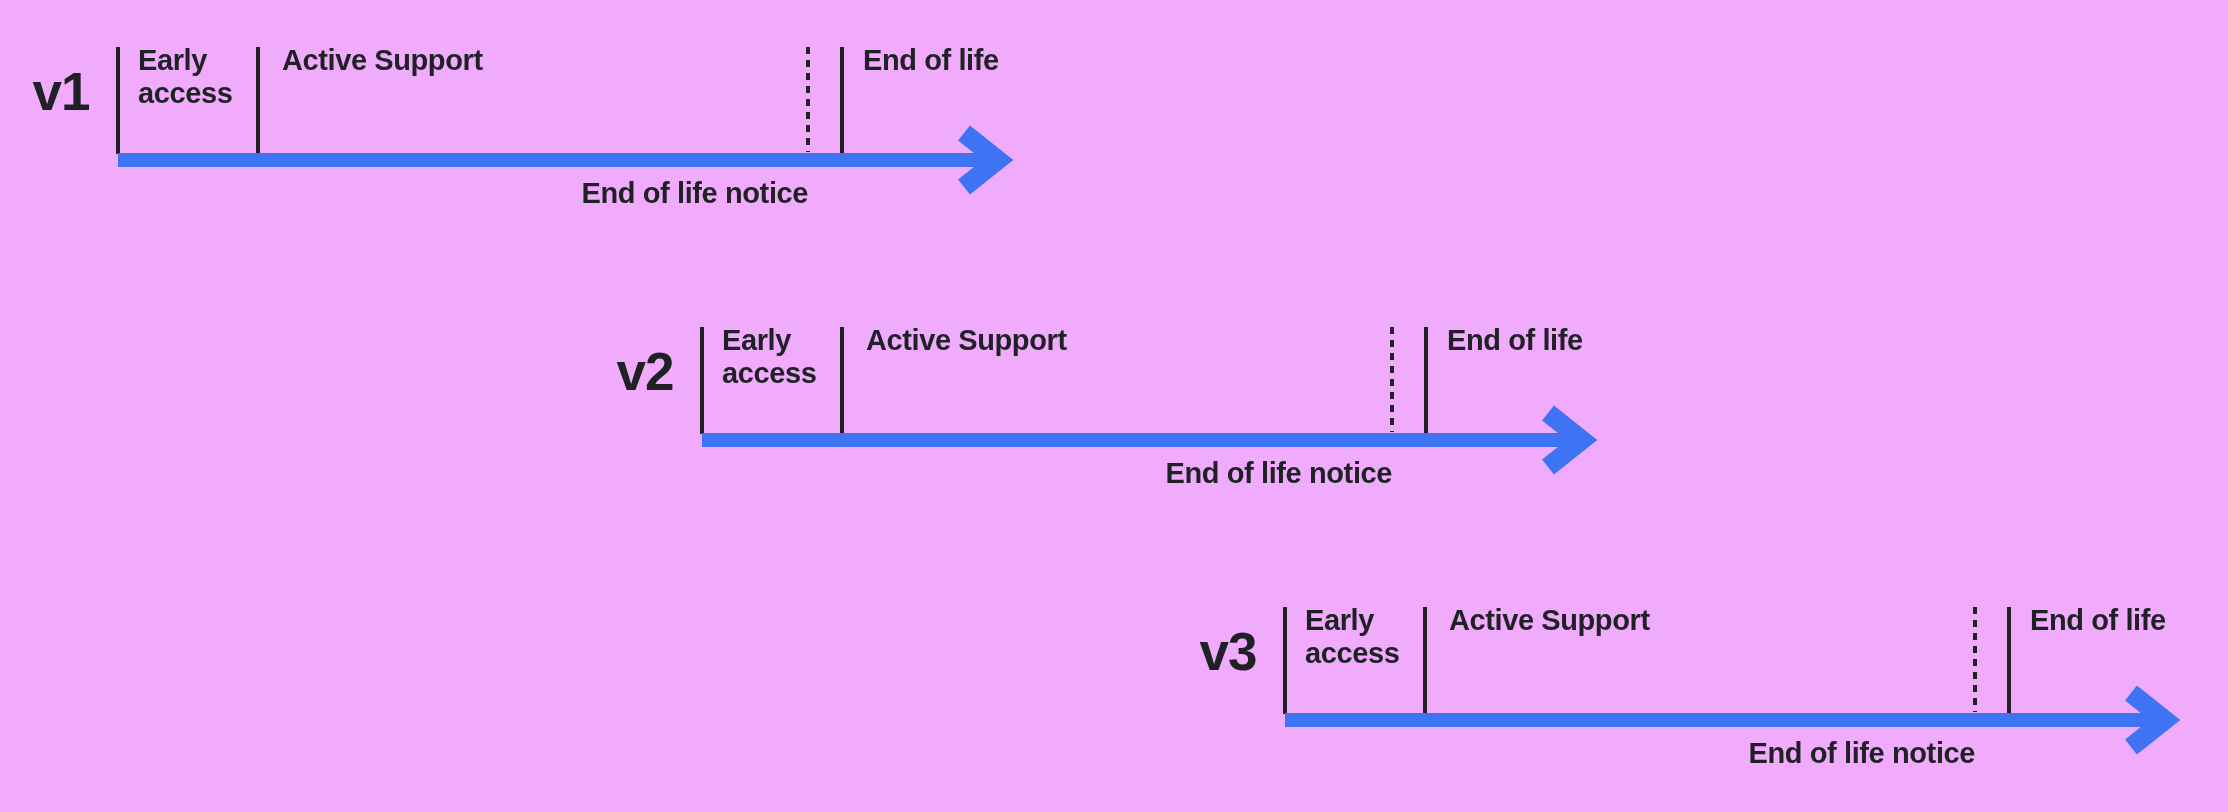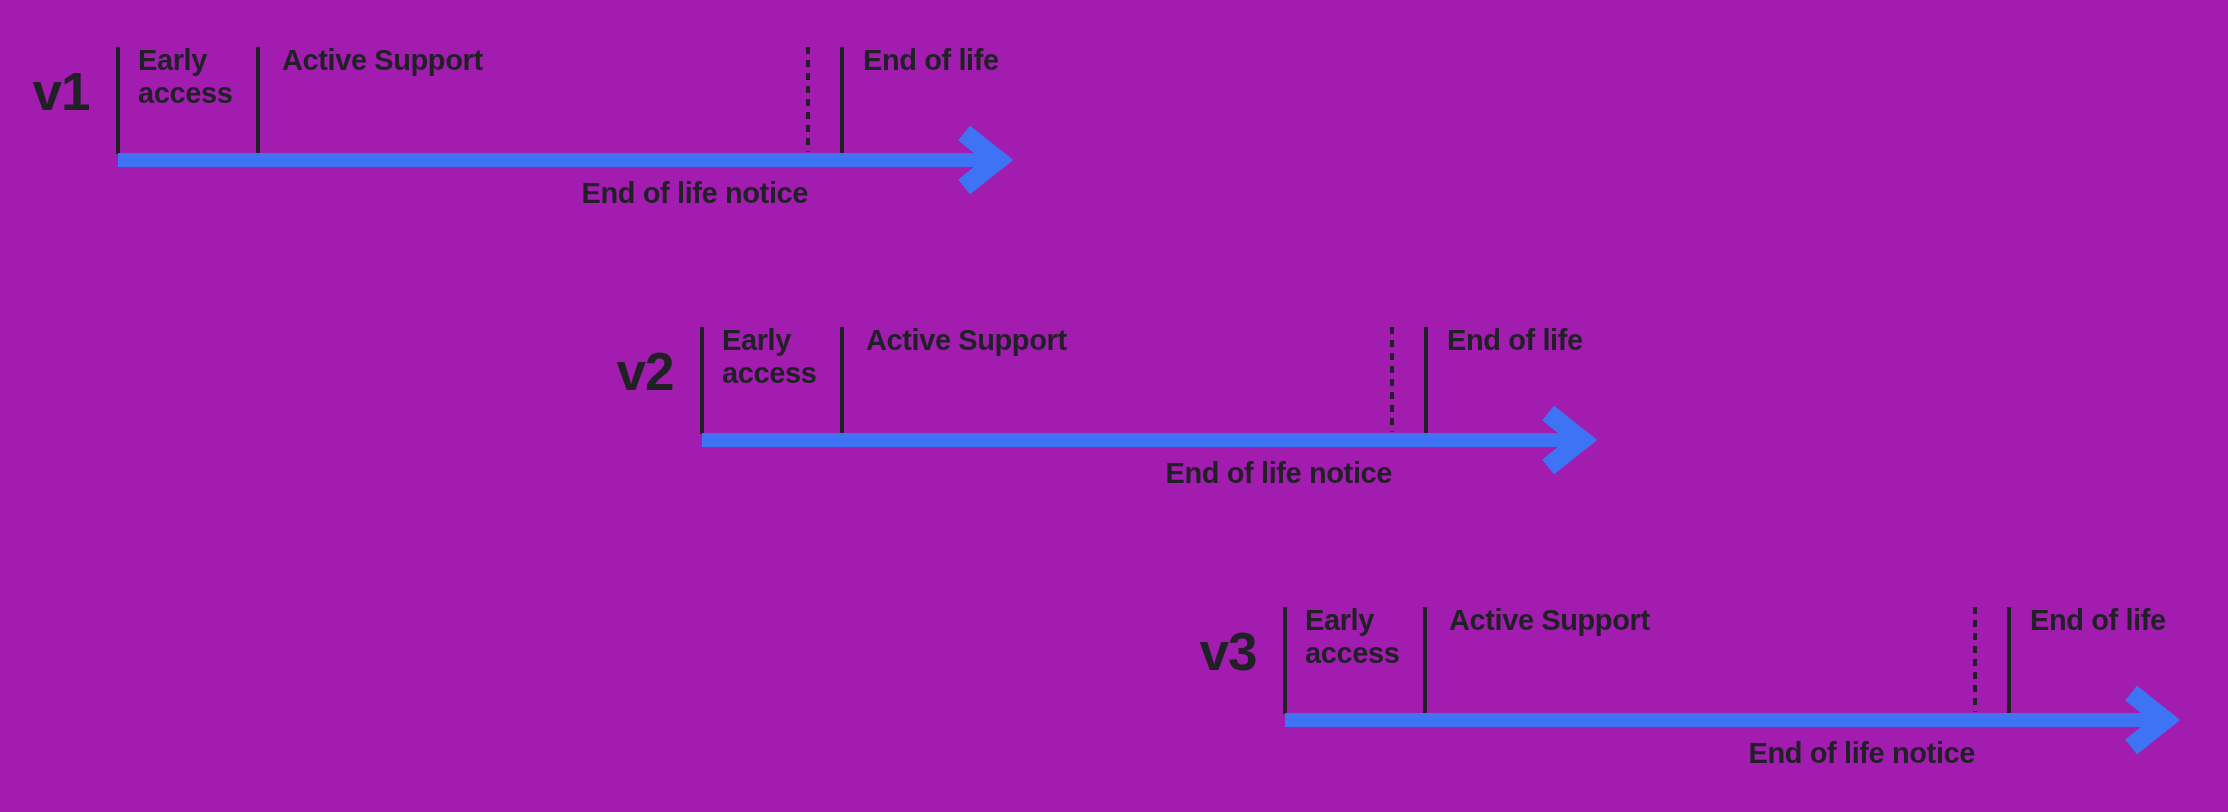--- a/index.html
+++ b/index.html
@@ -5,21 +5,21 @@
   html, body {
     margin: 0;
     padding: 0;
     background: #ffffff;
     font-family: "Liberation Sans", sans-serif;
   }
   .canvas {
     position: relative;
     width: 2228px;
     height: 812px;
-    background: #a21caf;
+    background: #f0abfc;
     overflow: hidden;
   }
   .timeline {
     position: absolute;
     overflow: visible;
   }
   
   .tick {
     stroke: #1f2125;
     stroke-width: 4;

